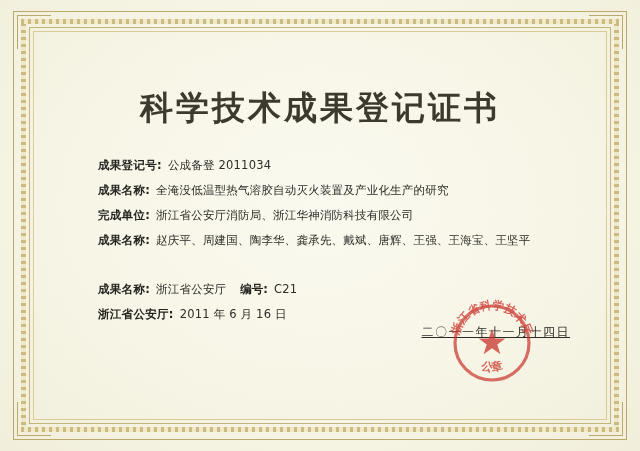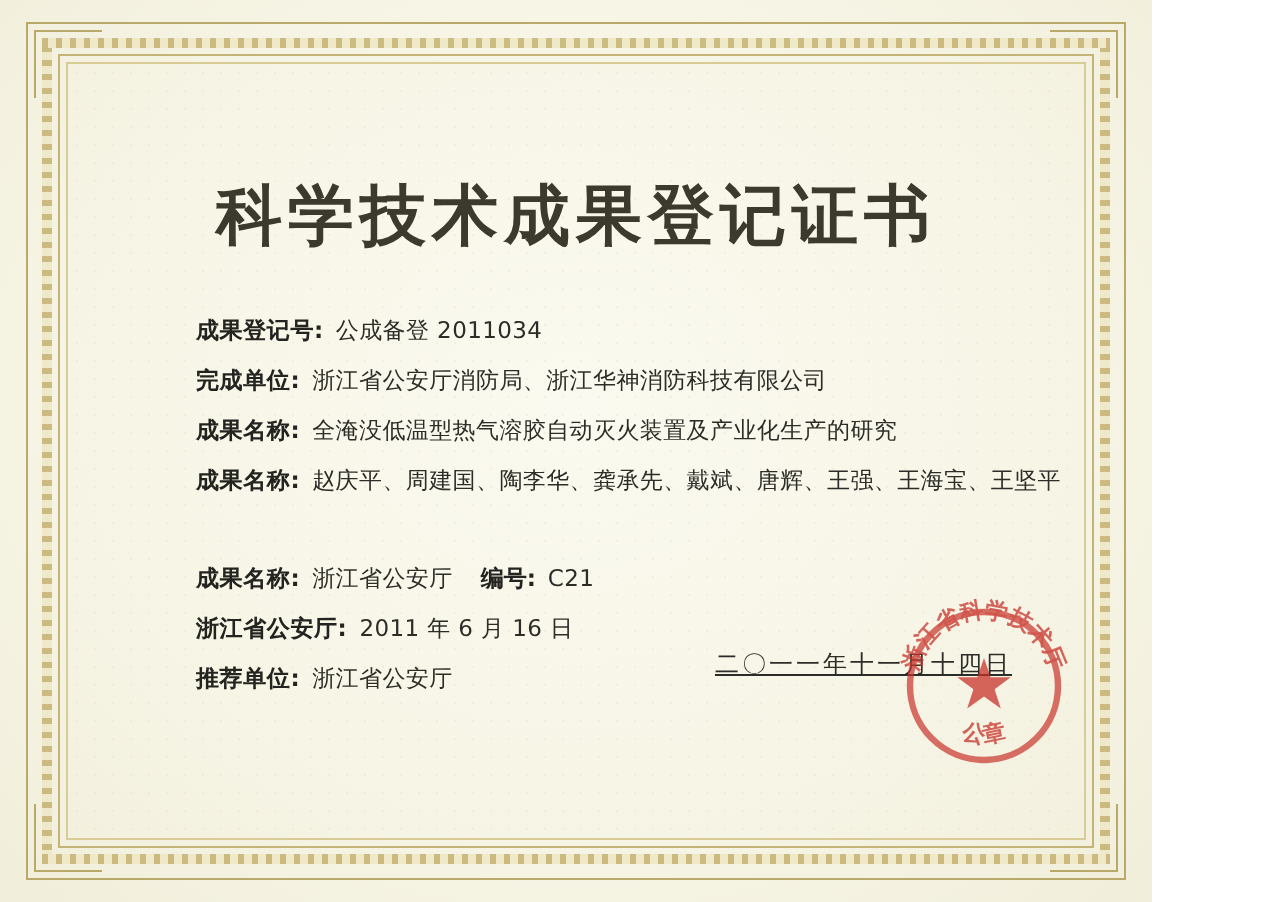--- a/index.html
+++ b/index.html
@@ -9,21 +9,21 @@
   }
   body {
     width: 640px;
     height: 451px;
     font-family: "DejaVu Sans", "Liberation Sans", sans-serif;
     overflow: hidden;
   }
 
   .certificate {
     position: relative;
-    width: 576px;
+    width: 640px;
     height: 451px;
     background:
       radial-gradient(ellipse at 50% 45%, #fbfaf0 0%, #f7f5e6 55%, #f1eedb 100%);
     box-sizing: border-box;
     overflow: hidden;
   }
 
   
   .border-outer {
     position: absolute;
@@ -193,50 +193,46 @@
     <div class="title">科学技术成果登记证书</div>
 
     <div class="fields">
 
       <div class="field-row">
         <span class="field-label">成果登记号:</span>
         <span class="field-value">公成备登 2011034</span>
       </div>
 
       <div class="field-row">
+        <span class="field-label">成果名称:</span>
+        <span class="field-value">全淹没低温型热气溶胶自动灭火装置及产业化生产的研究</span>
+      </div>
+
+      <div class="field-row">
         <span class="field-label">完成单位:</span>
         <span class="field-value">浙江省公安厅消防局、浙江华神消防科技有限公司</span>
-      </div>
-
-      <div class="field-row">
-        <span class="field-label">成果名称:</span>
-        <span class="field-value">全淹没低温型热气溶胶自动灭火装置及产业化生产的研究</span>
       </div>
 
       <div class="field-row">
         <span class="field-label">成果名称:</span>
         <span class="field-value">赵庆平、周建国、陶李华、龚承先、戴斌、唐辉、王强、王海宝、王坚平</span>
       </div>
 
       <div class="field-row">
         <span class="field-label">成果名称:</span>
         <span class="field-value">浙江省公安厅</span>
         <span class="field-extra-label">编号:</span>
         <span class="field-value">C21</span>
       </div>
 
       <div class="field-row">
         <span class="field-label">浙江省公安厅:</span>
         <span class="field-value">2011 年 6 月 16 日</span>
       </div>
 
-      <div class="field-row">
-        <span class="field-label">推荐单位:</span>
-        <span class="field-value">浙江省公安厅</span>
-      </div>
 
     </div>
 
     <div class="date-line">二〇一一年十一月十四日</div>
 
   </div>
 
   <div class="seal">
     <svg width="104" height="104" viewBox="0 0 104 104" xmlns="http://www.w3.org/2000/svg">
       <defs>

